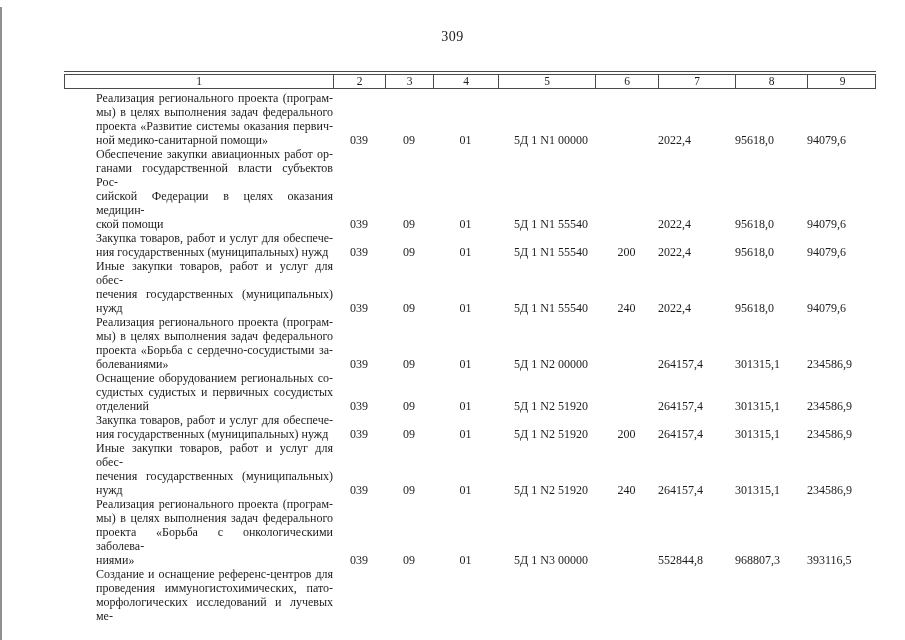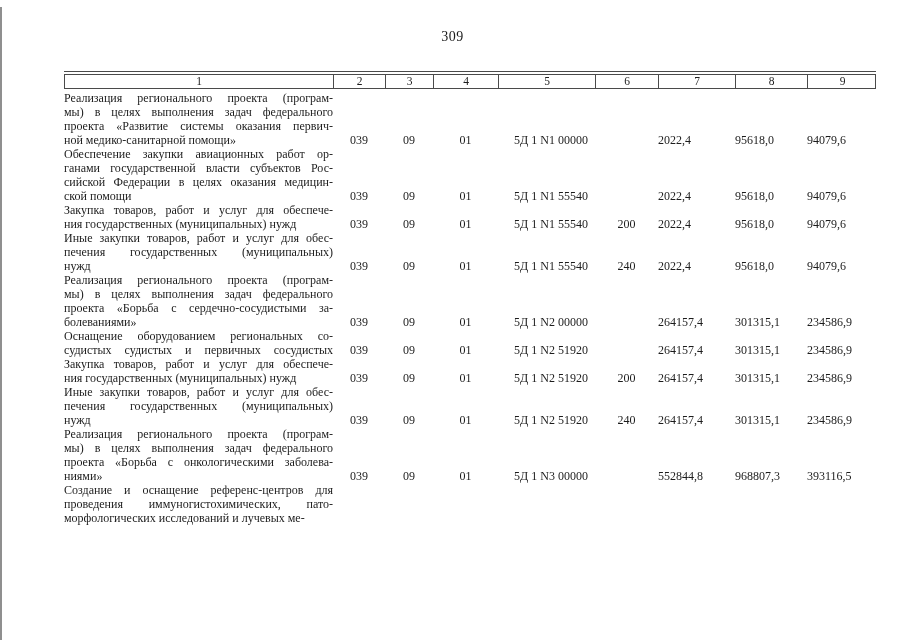--- a/index.html
+++ b/index.html
@@ -60,20 +60,21 @@
   }
   .cell {
     font-size: 12px;
     line-height: 14px;
   }
   .desc { text-align: justify; }
   .line {
     text-align: justify;
     text-align-last: justify;
     text-justify: inter-word;
+    margin-left: 32px;
   }
   .line.last { text-align-last: left; }
   .ctr { text-align: center; }
   .lft { text-align: center; padding-left: 9px; }
   .rgt { }
   .c7 { padding-right: 4px; }
   .c8 { padding-right: 7px; }
   .c9 { padding-right: 7px; }
 </style>
 </head>
@@ -171,20 +172,21 @@
         <div class="cell c5 lft">5Д 1 N2 00000</div>
         <div class="cell c6 ctr"></div>
         <div class="cell c7 rgt">264157,4</div>
         <div class="cell c8 rgt">301315,1</div>
         <div class="cell c9 rgt">234586,9</div>
       </div>
       <div class="row">
         <div class="cell desc">
           <div class="line">Оснащение оборудованием региональных со-</div>
           <div class="line">судистых судистых и первичных сосудистых</div>
+          <div class="line last">отделений</div>
         </div>
         <div class="cell c2 ctr">039</div>
         <div class="cell c3 ctr">09</div>
         <div class="cell c4 ctr">01</div>
         <div class="cell c5 lft">5Д 1 N2 51920</div>
         <div class="cell c6 ctr"></div>
         <div class="cell c7 rgt">264157,4</div>
         <div class="cell c8 rgt">301315,1</div>
         <div class="cell c9 rgt">234586,9</div>
       </div>

